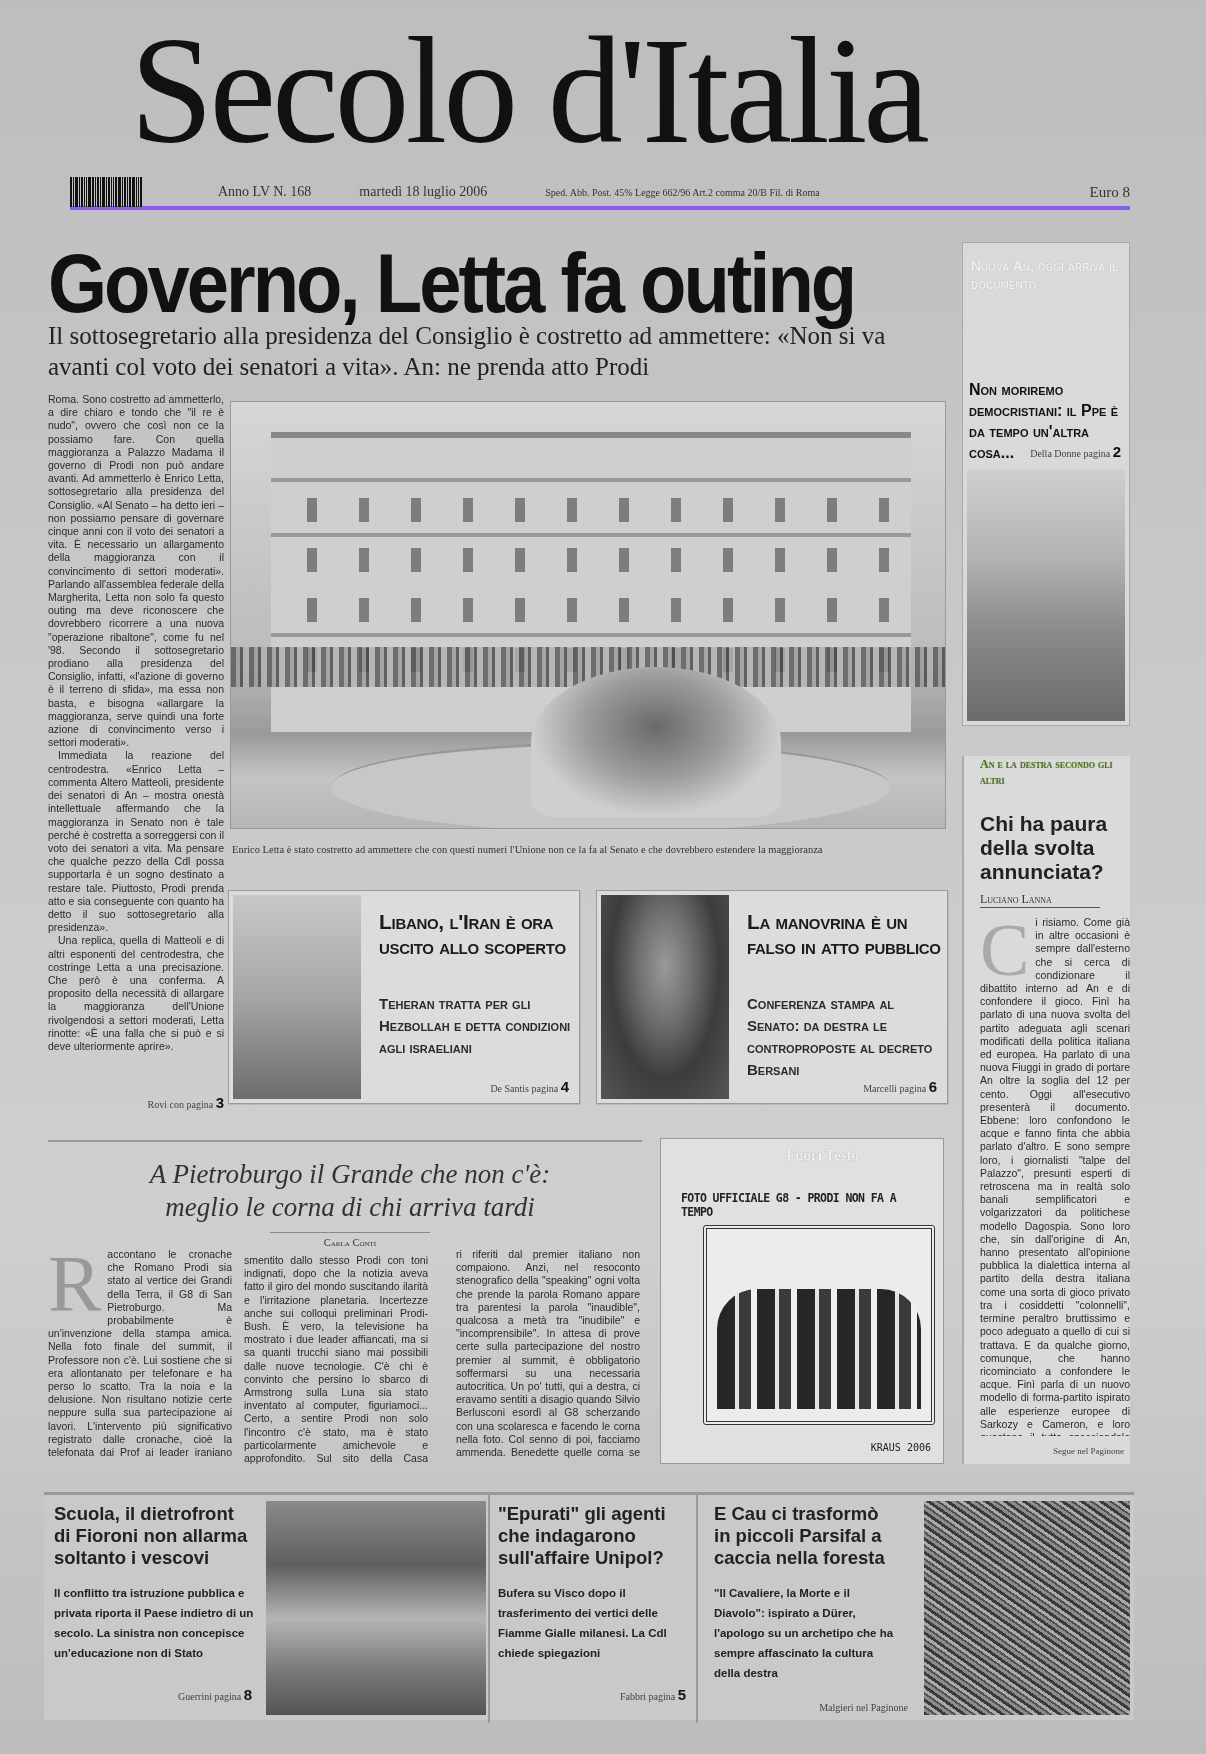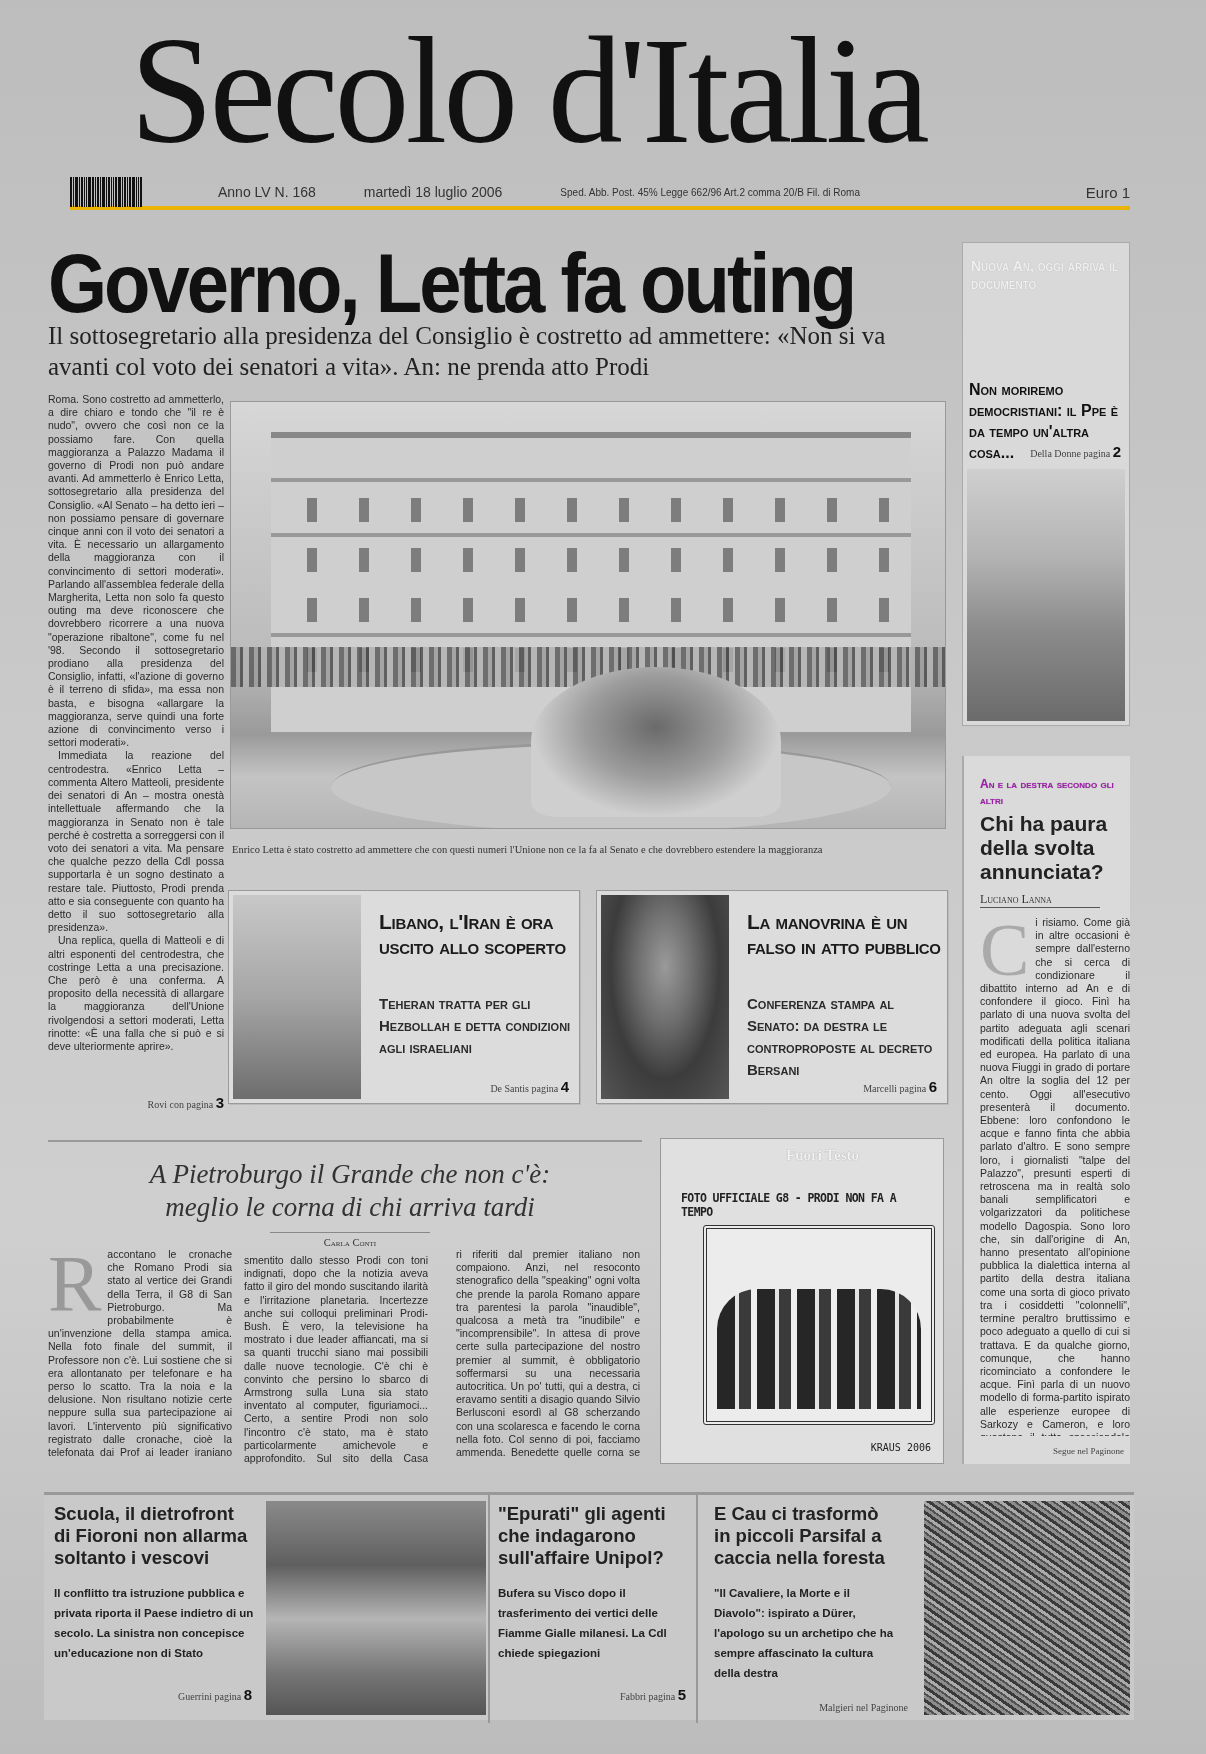--- a/index.html
+++ b/index.html
@@ -17,22 +17,22 @@
   .masthead {
     left: 130px; top: 10px; width: 940px; height: 160px;
     font-family: "Liberation Serif", serif;
     font-size: 150px; line-height: 160px; letter-spacing: -4px;
     color: #111; transform: scaleY(1.02);
     white-space: nowrap;
   }
   .infobar {
     left: 70px; top: 178px; width: 1060px; height: 32px;
     display: flex; align-items: center; gap: 18px;
-    border-bottom: 4px solid #eab308;
-    font-family: Liberation Sans, sans-serif; font-size: 14px; color: #333;
+    border-bottom: 4px solid #8b5cf6;
+    font-family: Liberation Serif, serif; font-size: 14px; color: #333;
   }
   .barcode { width: 130px; height: 30px; display: flex; align-items: stretch; gap: 1px; }
   .barcode span { background: #111; }
   .infobar .legal { font-size: 10px; margin-left: 40px; }
   .infobar .price { margin-left: auto; font-size: 15px; }
 
   
   .headline {
     left: 48px; top: 238px; width: 900px;
     font-family: "Liberation Sans", sans-serif; font-weight: bold;
@@ -108,23 +108,23 @@
     position: absolute; left: 6px; top: 108px; width: 158px;
     font-family: "Liberation Sans", sans-serif; font-weight: bold; font-size: 16px; line-height: 21px;
     font-variant: small-caps; color: #111; margin-top: 28px;
   }
   .r-ref { position: absolute; right: 8px; top: 200px; }
   .r-photo { position: absolute; left: 4px; top: 226px; width: 158px; height: 252px;
     background: linear-gradient(180deg, #cfcfcf 0%, #b3b3b3 35%, #8a8a8a 65%, #6b6b6b 100%); }
 
   .r-art { left: 962px; top: 756px; width: 168px; height: 708px; background: #dadada; border-left: 2px solid #aaa; }
   .r-art .kicker {
-    position: absolute; left: 16px; top: 20px; width: 150px;
-    font-family: Liberation Sans, sans-serif; font-weight: bold; font-size: 12px; line-height: 16px;
-    font-variant: small-caps; color: #a21caf; text-shadow: 0 0 1px #999;
+    position: absolute; left: 16px; top: 0; width: 150px;
+    font-family: Liberation Serif, serif; font-weight: bold; font-size: 12px; line-height: 16px;
+    font-variant: small-caps; color: #4d7c0f; text-shadow: 0 0 1px #999;
   }
   .r-art .title {
     position: absolute; left: 16px; top: 56px; width: 150px;
     font-family: "Liberation Sans", sans-serif; font-weight: bold; font-size: 21px; line-height: 24px; color: #222;
   }
   .r-art .author {
     position: absolute; left: 16px; top: 136px; width: 120px; border-bottom: 1px solid #555;
     font-family: "Liberation Serif", serif; font-size: 12px; font-variant: small-caps; color: #333;
   }
   .r-art .body { position: absolute; left: 16px; top: 160px; width: 150px; height: 520px; }
@@ -215,21 +215,21 @@
       <span style="width:1px"></span>
       <span style="width:2px"></span>
       <span style="width:3px"></span>
       <span style="width:1px"></span>
       <span style="width:1px"></span>
       <span style="width:2px"></span>
   </div>
   <span>Anno LV N. 168</span>
   <span style="margin-left:30px">martedì 18 luglio 2006</span>
   <span class="legal">Sped. Abb. Post. 45% Legge 662/96 Art.2 comma 20/B Fil. di Roma</span>
-  <span class="price">Euro 1</span>
+  <span class="price">Euro 8</span>
 </div>
 
 <h1 class="abs headline">Governo, Letta fa outing</h1>
 <div class="abs subhead">Il sottosegretario alla presidenza del Consiglio è costretto ad ammettere: «Non si va avanti col voto dei senatori a vita». An: ne prenda atto Prodi</div>
 
 <div class="abs col-text left-col">
   <p>Roma. Sono costretto ad ammetterlo, a dire chiaro e tondo che "il re è nudo", ovvero che così non ce la possiamo fare. Con quella maggioranza a Palazzo Madama il governo di Prodi non può andare avanti. Ad ammetterlo è Enrico Letta, sottosegretario alla presidenza del Consiglio. «Al Senato – ha detto ieri – non possiamo pensare di governare cinque anni con il voto dei senatori a vita. È necessario un allargamento della maggioranza con il convincimento di settori moderati». Parlando all'assemblea federale della Margherita, Letta non solo fa questo outing ma deve riconoscere che dovrebbero ricorrere a una nuova "operazione ribaltone", come fu nel '98. Secondo il sottosegretario prodiano alla presidenza del Consiglio, infatti, «l'azione di governo è il terreno di sfida», ma essa non basta, e bisogna «allargare la maggioranza, serve quindi una forte azione di convincimento verso i settori moderati».</p>
   <p>Immediata la reazione del centrodestra. «Enrico Letta – commenta Altero Matteoli, presidente dei senatori di An – mostra onestà intellettuale affermando che la maggioranza in Senato non è tale perché è costretta a sorreggersi con il voto dei senatori a vita. Ma pensare che qualche pezzo della Cdl possa supportarla è un sogno destinato a restare tale. Piuttosto, Prodi prenda atto e sia conseguente con quanto ha detto il suo sottosegretario alla presidenza».</p>
   <p>Una replica, quella di Matteoli e di altri esponenti del centrodestra, che costringe Letta a una precisazione. Che però è una conferma. A proposito della necessità di allargare la maggioranza dell'Unione rivolgendosi a settori moderati, Letta rinotte: «È una falla che si può e si deve ulteriormente aprire».</p>
 </div>

